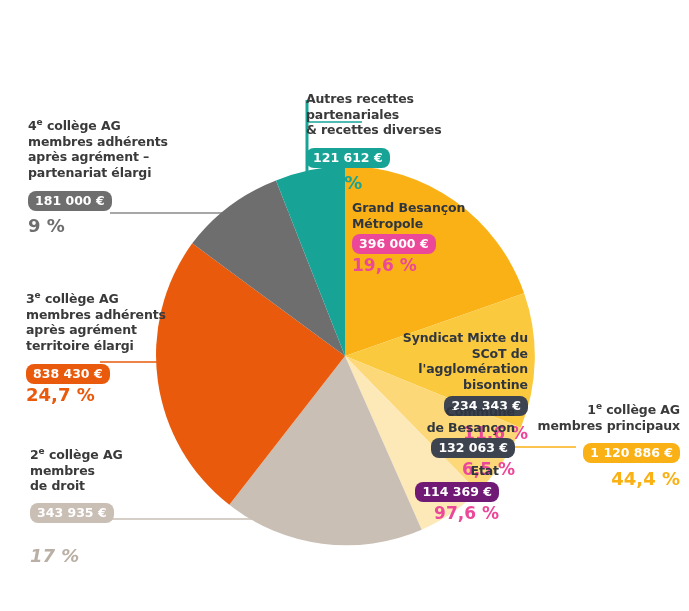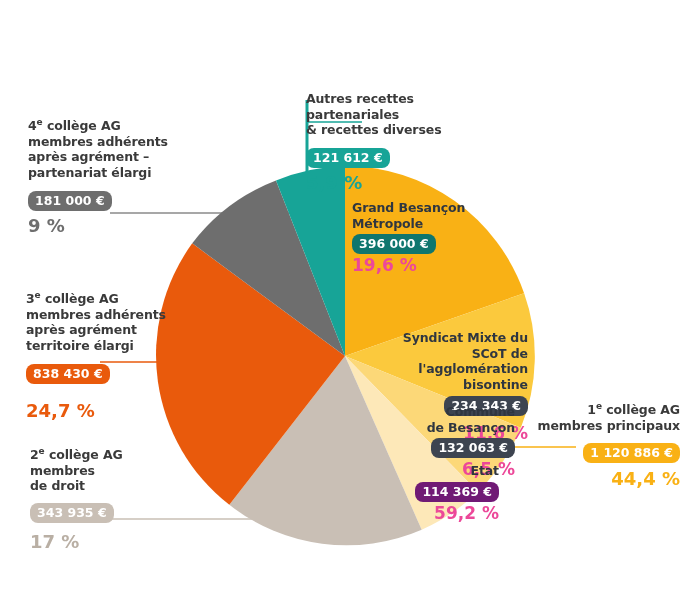--- a/index.html
+++ b/index.html
@@ -30,26 +30,26 @@
   #cal-autres .pct{margin-top:4px;color:#17A497;}
 
   
   #cal-c4{left:28px;top:118px;width:175px;text-align:left;}
   #cal-c4 .chip-row{margin-top:9px;}
   #cal-c4 .pct{margin-top:4px;color:#6E6E6E;}
 
   
   #cal-c3{left:26px;top:291px;width:180px;text-align:left;}
   #cal-c3 .chip-row{margin-top:9px;}
-  #cal-c3 .pct{margin-top:16px;color:#E95A0C;}
+  #cal-c3 .pct{margin-top:0;color:#E95A0C;}
 
   
   #cal-c2{left:30px;top:447px;width:175px;text-align:left;}
   #cal-c2 .chip-row{margin-top:8px;}
-  #cal-c2 .pct{margin-top:8px;color:#B9AFA4;}
+  #cal-c2 .pct{margin-top:22px;color:#B9AFA4;font-style:italic;}
 
   
   #cal-c1{left:520px;top:402px;width:160px;text-align:right;}
   #cal-c1 .chip-row{margin-top:9px;}
   #cal-c1 .pct{margin-top:5px;color:#F9B115;}
 
   
   .inpie{position:absolute;}
   .inpie .title{color:#2f3640;font-size:12.5px;}
   .inpie .chip{font-size:12.5px;}
@@ -104,21 +104,21 @@
       <path fill="#6E6E6E" d="M 345 356 L 192.22 243.36 A 190 190 0 0 1 276.00 180.62 Z"></path>
 
       <path fill="#17A497" d="M 345 356 L 276.00 180.62 A 190 190 0 0 1 345 166 Z"></path>
     </g>
   </svg>
 
   <div class="inpie" id="in-gbm">
     <div class="title">Grand Besançon
 Métropole</div>
     <div class="chip-row">
-      <span class="chip" style="background:#0f766e">396 000 €</span>
+      <span class="chip" style="background:#ec4899">396 000 €</span>
     </div>
     <div class="pct">19,6 %</div>
   </div>
 
   <div class="inpie" id="in-scot">
     <div class="title">Syndicat Mixte du SCoT de
 l'agglomération bisontine</div>
     <div class="chip-row">
       <span class="chip" style="background:#3D4450">234 343 €</span>
     </div>
@@ -132,21 +132,21 @@
       <span class="chip" style="background:#3D4450">132 063 €</span>
     </div>
     <div class="pct">6,5 %</div>
   </div>
 
   <div class="inpie" id="in-etat">
     <div class="title">Etat</div>
     <div class="chip-row">
       <span class="chip" style="background:#701a75">114 369 €</span>
     </div>
-    <div class="pct">59,2 %</div>
+    <div class="pct">97,6 %</div>
   </div>
 
   <div class="lbl" id="cal-autres">
     <div class="title">Autres recettes partenariales
 &amp; recettes diverses</div>
     <div class="chip-row">
       <span class="chip" style="background:#17A497">121 612 €</span>
     </div>
     <div class="pct">5,9 %</div>
   </div>

